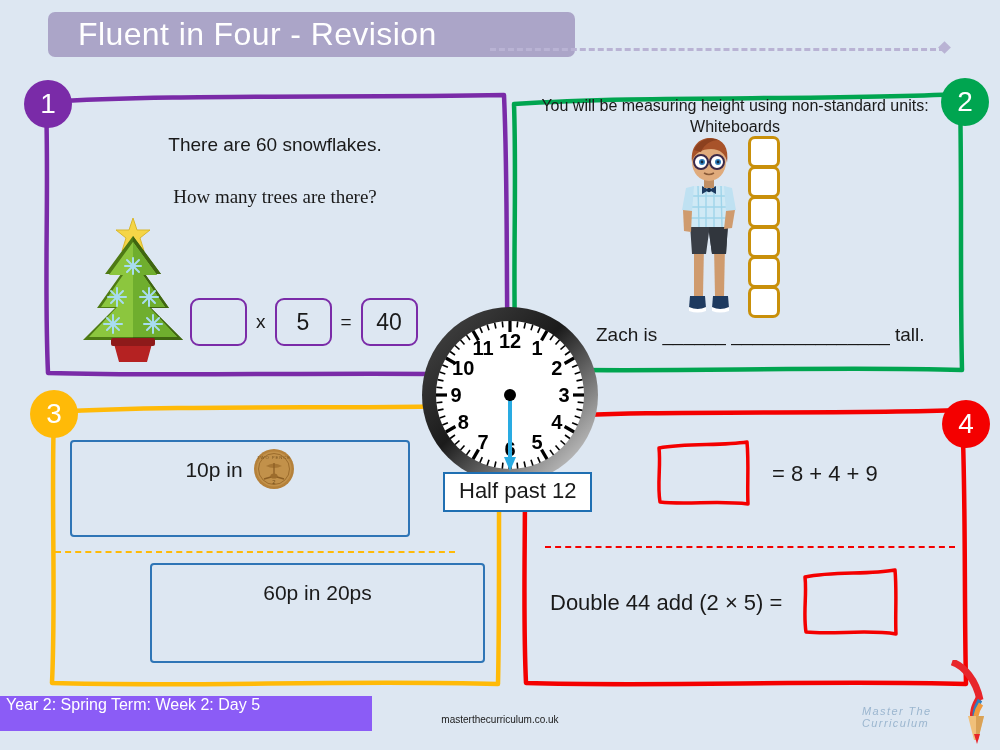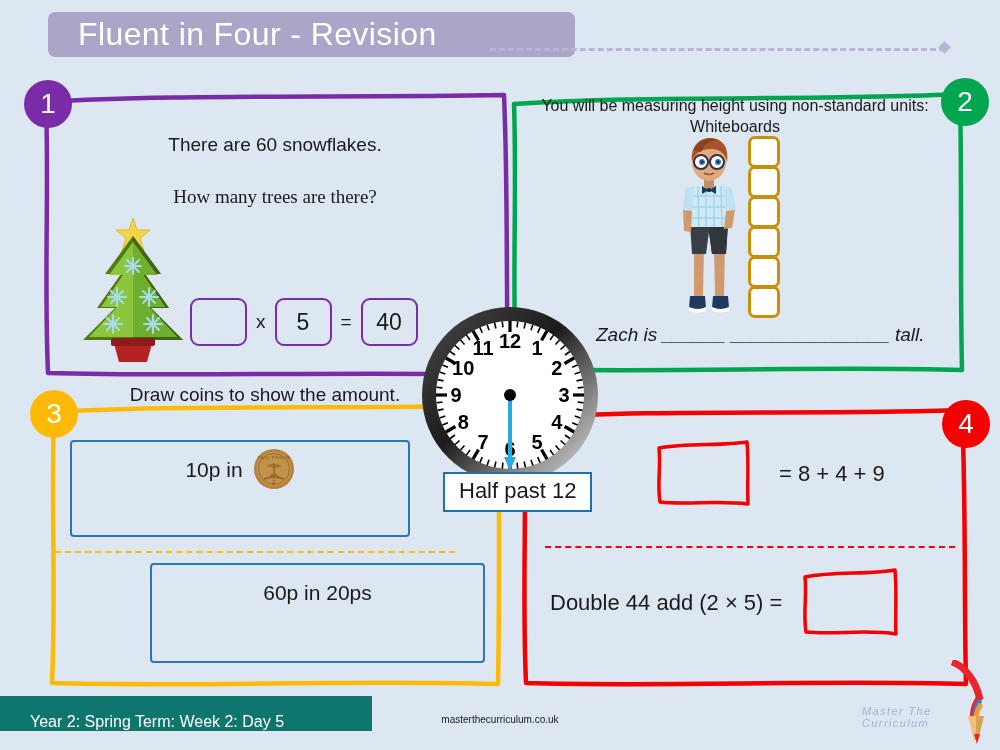--- a/index.html
+++ b/index.html
@@ -76,21 +76,21 @@
   #q2-head { left: 530px; top: 58px; width: 410px; font-size: 16px; margin-top: 37px; }
   .boy { position: absolute; left: 668px; top: 128px; width: 82px; height: 195px; }
   .wb-stack { position: absolute; left: 748px; top: 136px; }
   .wb-sq {
     width: 32px; height: 32px; background: #fff;
     border: 3px solid #c9900a; border-radius: 7px;
     margin-bottom: -2px;
   }
   #q2-sentence {
     left: 596px; top: 322px; width: 360px;
-    text-align: left; font-size: 19px; white-space: nowrap; font-style: italic;
+    text-align: left; font-size: 19px; white-space: nowrap;
   }
 
   
   #q3-head { left: 55px; top: 382px; width: 420px; font-size: 19px; }
   .bluebox {
     position: absolute; border: 2.5px solid #2e75b6; border-radius: 4px;
     background: transparent; display: flex; align-items: flex-start;
     justify-content: center; padding-top: 16px;
     font-size: 21px; color: #1a1a1a;
   }
@@ -99,21 +99,21 @@
   .q3-divider {
     position: absolute; left: 55px; top: 551px; width: 400px; height: 0;
     border-top: 2.5px dashed #ffba08;
   }
   .coin {
     width: 42px; height: 42px; border-radius: 50%;
     margin-left: 10px; margin-top: -10px; position: relative; flex: none;
   }
   #q4-row1 {
     position: absolute; left: 655px; top: 440px;
-    display: flex; align-items: center; gap: 28px;
+    display: flex; align-items: center; gap: 21px;
   }
   #q4-row2 {
     position: absolute; left: 550px; top: 568px;
     display: flex; align-items: center; gap: 18px;
   }
   .q4-eqtext { font-size: 22px; color: #1a1a1a; white-space: nowrap; }
   .q4-divider {
     position: absolute; left: 545px; top: 546px; width: 410px; height: 0;
     border-top: 2.5px dashed #f40000;
   }
@@ -123,21 +123,21 @@
   .clock-label {
     position: absolute; left: 443px; top: 472px;
     background: #ffffff; border: 2.5px solid #1f6fb2;
     padding: 4px 14px 6px; font-size: 22px; color: #1a1a1a;
     z-index: 11; white-space: nowrap;
   }
 
   
   .footer-bar {
     position: absolute; left: 0; top: 696px; width: 372px; height: 35px;
-    background: #0f766e; display: flex; align-items: flex-end; padding-left: 30px;
+    background: #8b5cf6; display: flex; align-items: flex-start; padding-left: 6px;
   }
   .footer-bar span { color: #fff; font-size: 16px; }
   .footer-url {
     position: absolute; left: 0; top: 714px; width: 1000px;
     text-align: center; font-size: 10px; color: #1a1a1a;
   }
   .logo-text {
     position: absolute; left: 862px; top: 705px;
     font-size: 11px; color: #9bb6cf; font-style: italic; letter-spacing: 1.4px;
   }
@@ -291,21 +291,20 @@
 
   <div class="frame" style="left:48px; top:404px;">
     <svg width="455" height="285" viewBox="0 0 455 285">
       <path d="M6,8 C150,0 310,6 452,1 C450,95 452,190 450,280 C300,276 140,283 4,279 C8,190 3,100 6,8 Z" fill="none" stroke="#ffba08" stroke-width="4.5" stroke-linecap="round" stroke-linejoin="round"></path>
     </svg>
   </div>
   <div class="badge badge-3">
     <span>3</span>
   </div>
 
-  <div class="qtext" id="q3-head">Draw coins to show the amount.</div>
 
   <div class="bluebox" id="q3-box1">
     <span>10p in</span>
     <svg class="coin" viewBox="0 0 42 42">
       <circle cx="21" cy="21" r="20" fill="#b5813a"></circle>
       <circle cx="21" cy="21" r="17.5" fill="#c2914a"></circle>
       <circle cx="21" cy="21" r="15.5" fill="none" stroke="#9c6c2c" stroke-width="1"></circle>
       <text x="21" y="11" font-size="4.3" fill="#7a5420" text-anchor="middle" font-family="Liberation Sans, sans-serif" letter-spacing="0.9">TWO PENCE</text>
       <path d="M13,18 Q21,13 29,18 Q21,22 13,18 Z" fill="#9c6c2c" opacity="0.75"></path>
       <path d="M21,15 L21,26" stroke="#8d5f24" stroke-width="1.3"></path>

